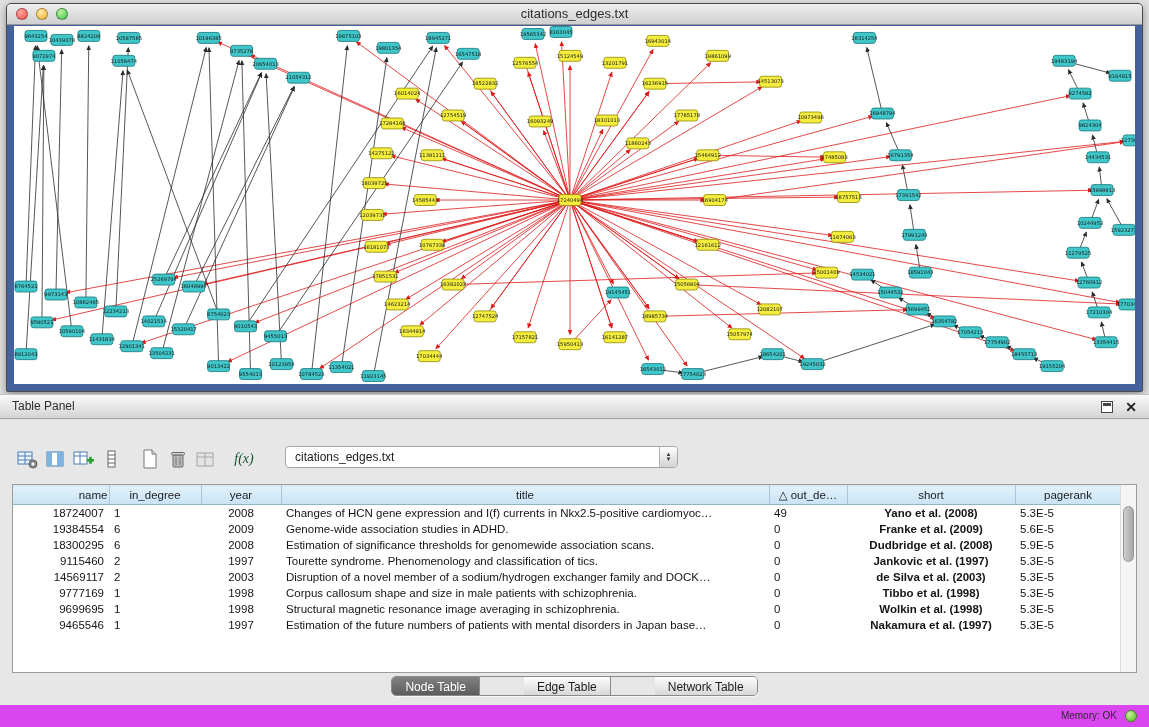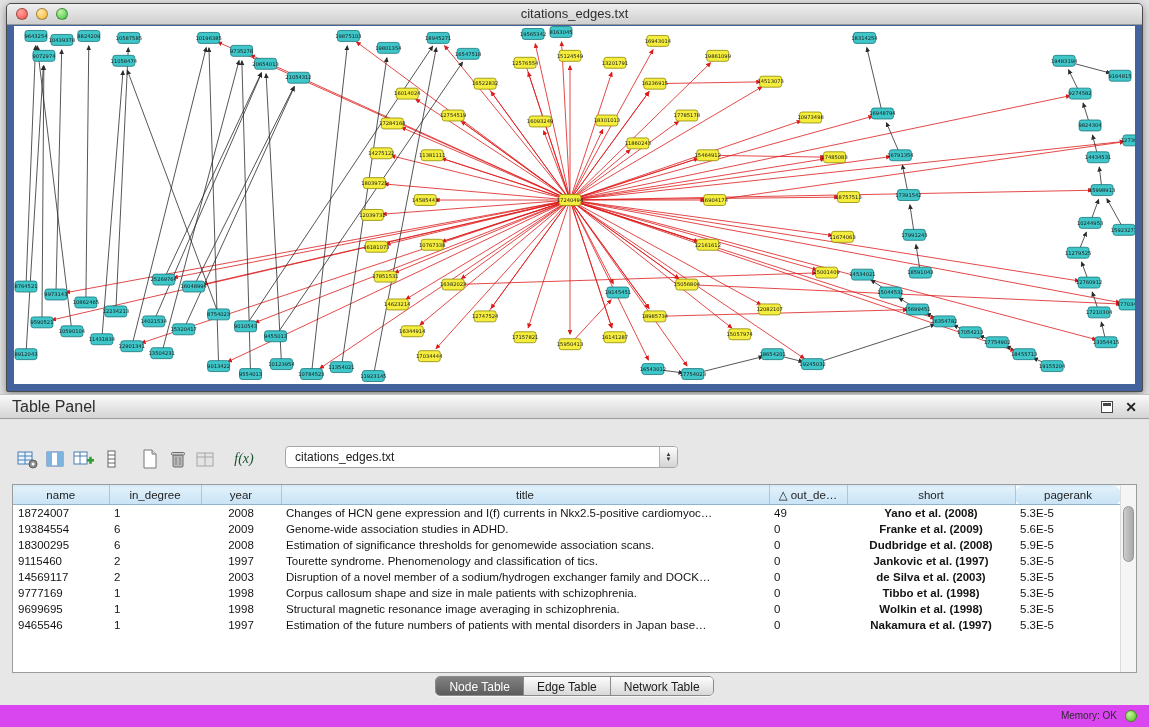--- a/index.html
+++ b/index.html
@@ -27,21 +27,21 @@
   .win-title { text-align:center; font-size:13px; line-height:20px; color:#2e2e2e; }
   .canvas { position:absolute; left:7px; right:7px; top:22px; bottom:7px; background:#ffffff; overflow:hidden; }
   .canvas svg { width:100%; height:100%; display:block; }
 
   
   .panel-header {
     position:absolute; left:0; top:394px; width:1149px; height:25px;
     background:linear-gradient(#fafafa,#d4d4d4);
     border-top:1px solid #c2c2c2; border-bottom:1px solid #a0a0a0;
   }
-  .panel-title { position:absolute; left:12px; top:0; font-size:16px; line-height:23px; color:#2e2e2e; }
+  .panel-title { position:absolute; left:12px; top:0; font-size:12px; line-height:23px; color:#2e2e2e; }
   .panel-float { position:absolute; right:36px; top:6px; width:12px; height:12px; border:1px solid #444; background:#fff; }
   .panel-float::after { content:""; position:absolute; left:1px; top:1px; width:8px; height:3px; background:#444; }
   .panel-close { position:absolute; right:12px; top:2px; font-size:14px; font-weight:bold; color:#222; line-height:20px; }
 
   
   .panel-body { position:absolute; left:0; top:420px; width:1149px; height:285px; background:#e7e7e7; }
 
   .toolbar { position:absolute; left:14px; top:24px; height:30px; display:flex; align-items:center; }
   .tool-btn { width:28px; height:26px; border:none; background:transparent; display:flex; align-items:center; justify-content:center; padding:0; }
   .tool-gap { width:10px; }
@@ -66,29 +66,29 @@
     background:#fff; border:1px solid #9b9b9b; overflow:hidden;
   }
   table { border-collapse:collapse; table-layout:fixed; width:1108px; font-size:11.5px; }
   th {
     height:19px; font-weight:normal; color:#1d1d1d; text-align:center;
     background:linear-gradient(#e2f1fb,#c8e3f5);
     border-right:1px solid #a9c6da; border-bottom:1px solid #8fb3c9; border-top:1px solid #d7ecf9;
     overflow:hidden; white-space:nowrap;
   }
   td { height:16px; padding:0 5px; color:#141414; white-space:nowrap; overflow:hidden; }
-  .col-0{width:96px;} .col-1{width:92px;} .col-2{width:80px;text-align:center;} .col-3{width:488px;}
-  .col-4{width:78px;} .col-5{width:168px;} .col-6{width:106px;border-radius:8px;}
+  .col-0{width:96px;text-align:right;} .col-1{width:92px;} .col-2{width:80px;text-align:center;} .col-3{width:488px;}
+  .col-4{width:78px;} .col-5{width:168px;} .col-6{width:106px;}
   td.col-5 { text-align:center;font-weight:bold; }
   .vscroll { position:absolute; right:0; top:0; bottom:0; width:16px; background:#f5f5f5; border-left:1px solid #dcdcdc; }
   .vthumb { position:absolute; left:2px; top:21px; width:11px; height:56px; border-radius:6px;
     background:linear-gradient(90deg,#cdcdcd,#a8a8a8); border:1px solid #979797; }
 
   .tabbar { position:absolute; left:0; top:256px; width:100%; display:flex; justify-content:center; }
-  .seg { display:flex; border:1px solid #8a8a8a; border-radius:5px; overflow:hidden; height:20px; box-shadow:0 1px 0 rgba(255,255,255,.7); }
+  .seg { display:flex; border:1px solid #8a8a8a; border-radius:5px; overflow:hidden; height:20px; box-shadow:0 1px 0 rgba(255,255,255,.7);gap:44px; }
   .seg button {
     border:none; padding:0 13px; font-size:12px; line-height:20px; color:#1d1d1d;
     background:linear-gradient(#fdfdfd,#d8d8d8); border-right:1px solid #8a8a8a;
     font-family:"Liberation Sans", sans-serif;
   }
   .seg button:last-child { border-right:none; }
   .seg button.active { background:linear-gradient(#828282,#5c5c5c); color:#fff; }
 
   
   .statusbar { position:absolute; left:0; bottom:0; width:1149px; height:22px; background:#d946ef; }

